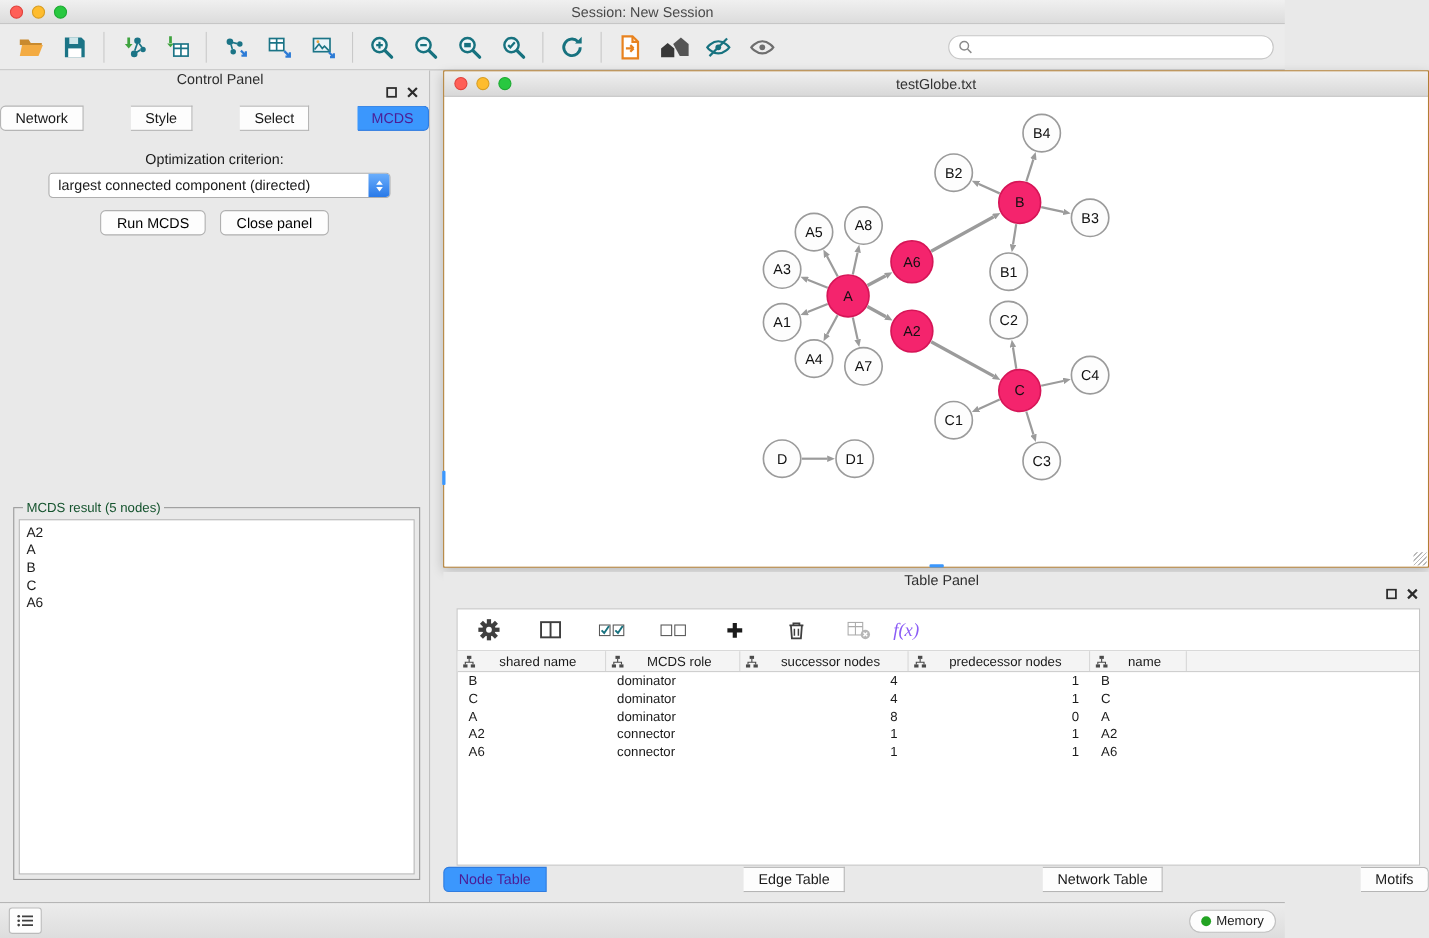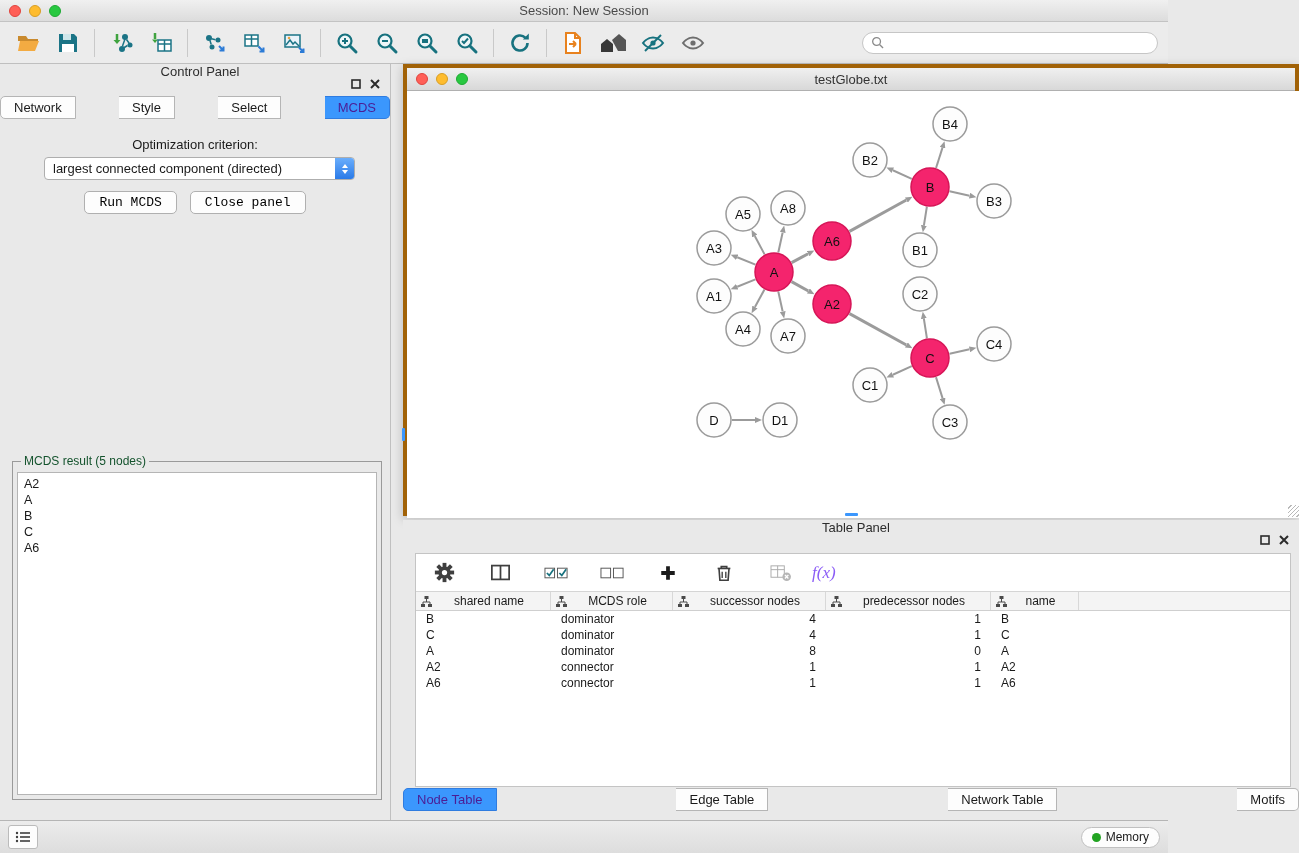--- a/index.html
+++ b/index.html
@@ -56,33 +56,33 @@
   .dropdown .dval { flex:1; padding-left:8px; white-space:nowrap; overflow:hidden; }
   .stepper { width:19px; align-self:stretch; background:linear-gradient(#6aaefc,#2a7ae8);
     border-radius:0 3px 3px 0; display:flex; flex-direction:column; align-items:center;
     justify-content:center; gap:2px; }
   .stepper i { width:0; height:0; border-left:3.5px solid transparent; border-right:3.5px solid transparent; }
   .stepper .up { border-bottom:4.5px solid #fff; }
   .stepper .dn { border-top:4.5px solid #fff; }
 
   .cp-buttons { position:absolute; top:127px; left:0; width:100%; display:flex;
     justify-content:center; gap:13px; }
-  .pbtn { font-family:Liberation Mono, monospace; font-size:13px; padding:3px 14px;
+  .pbtn { font-family:Liberation Sans, sans-serif; font-size:13px; padding:3px 14px;
     background:#fdfdfd; border:1px solid #b0b0b0; border-radius:5px; cursor:default; }
 
   .result-box { position:absolute; left:12px; right:8px; top:390px; bottom:20px;
     border:1px solid #9a9a9a; padding:4px; }
   .result-box legend { font-size:12px; padding:0 3px; margin-left:4px; color:#14532d; }
   .result-list { width:100%; height:100%; background:#fff; border:1px solid #b5b5b5;
     font-size:12.5px; padding:3px 6px; overflow:hidden; }
   .result-item { line-height:16px; }
 
   
   .net-window { position:absolute; left:403px; top:64px; width:896px; height:452px;
-    background:#fff; border:4px solid #a16207; box-shadow:0 3px 10px rgba(0,0,0,.22); }
+    background:#fff; border:1px solid #a16207; box-shadow:0 3px 10px rgba(0,0,0,.22); }
   .net-titlebar { height:23px; background:linear-gradient(#f0f0f0,#d8d8d8);
     border-bottom:1px solid #b0b0b0; display:flex; align-items:center; position:relative; }
   .net-titlebar .title { position:absolute; left:0; right:0; text-align:center;
     font-size:13px; color:#333; }
   .net-content { position:relative; width:894px; height:427px; background:#fff; }
   .resize-corner { position:absolute; right:1px; bottom:1px; width:12px; height:12px;
     background:repeating-linear-gradient(135deg, transparent 0 2px, #b9b9b9 2px 3px); }
   .splitter-tick { position:absolute; background:#3b97fd; border-radius:1px; }
 
   

